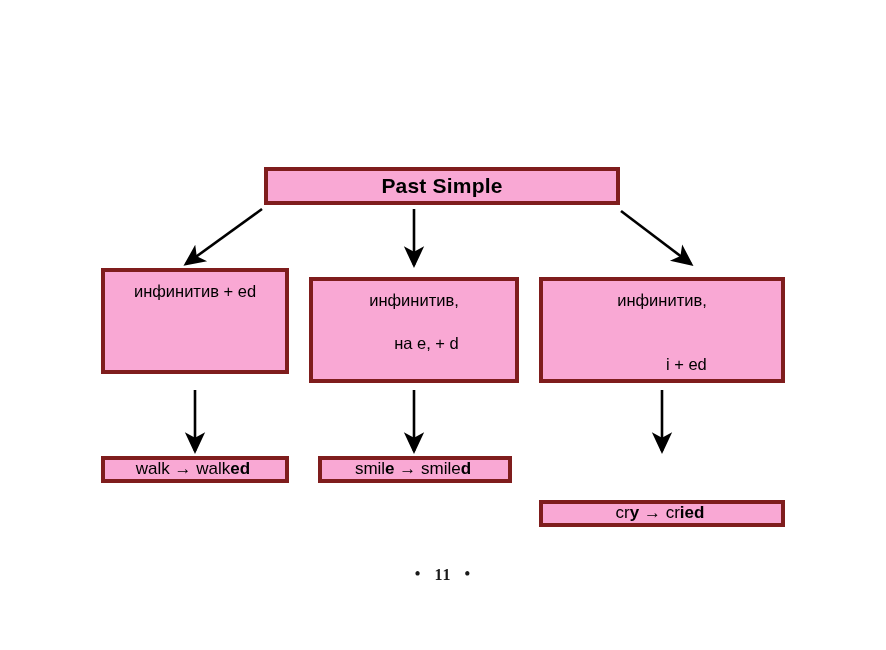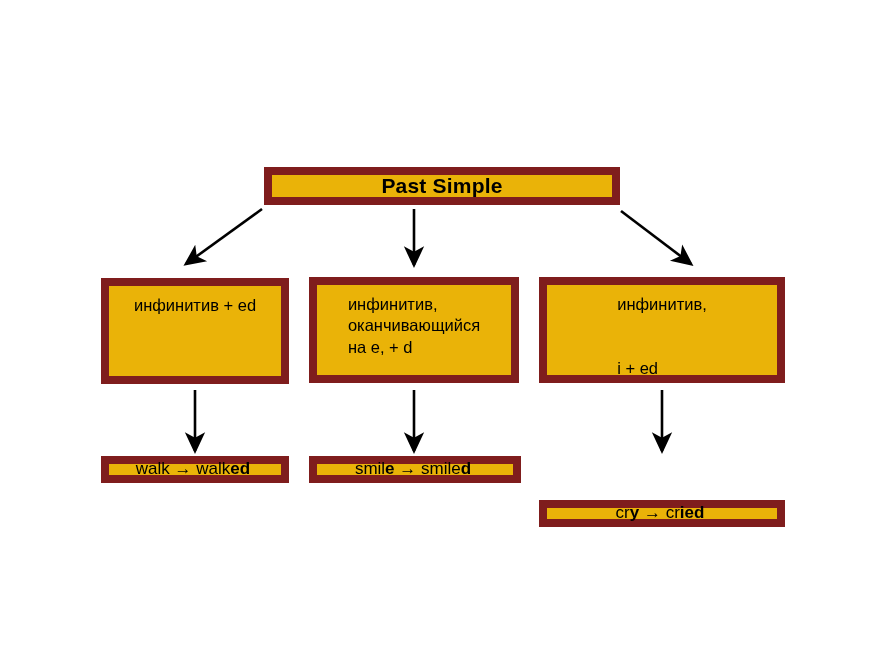--- a/index.html
+++ b/index.html
@@ -18,26 +18,26 @@
   #slide {
     position: absolute;
     left: 0; top: 0;
     width: 886px;
     height: 650px;
     background: #ffffff;
   }
   .node {
     position: absolute;
     box-sizing: border-box;
-    border: 8px solid #7f1d1d;
-    background: #eab308;
+    border: 4px solid #7f1d1d;
+    background: #f9a8d4;
     display: flex;
     align-items: flex-start;
     justify-content: center;
-    text-align: left;
+    text-align: right;
     line-height: 1.3;
   }
   .node-title {
     display: flex;
     align-items: center;
     justify-content: center;
     font-weight: bold;
     font-size: 21px;
     letter-spacing: 0.2px;
   }
@@ -85,46 +85,46 @@
 </style>
 </head>
 <body>
 
 <div id="slide">
 
   <div class="node node-title" style="left:264px; top:167px; width:356px; height:38px;">
     <span>Past Simple</span>
   </div>
 
-  <div class="node node-rule" style="left:101px; top:278px; width:188px; height:106px;">
+  <div class="node node-rule" style="left:101px; top:268px; width:188px; height:106px;">
     <span>инфинитив + ed</span>
   </div>
 
   <div class="node node-rule" style="left:309px; top:277px; width:210px; height:106px;">
     <span>
       <span>инфинитив,</span><br>
-      <span>оканчивающийся</span><br>
+      <br>
       <span>на e, + d</span>
     </span>
   </div>
 
   <div class="node node-rule" style="left:539px; top:277px; width:246px; height:106px;">
     <span>
       <span>инфинитив,</span><br>
       <br>
       <br>
       <span>i + ed</span>
     </span>
   </div>
 
   <div class="node node-example" style="left:101px; top:456px; width:188px; height:27px;">
     <span><span>walk</span><b></b>&nbsp;<span>→</span>&nbsp;<span>walk</span><b>ed</b></span>
   </div>
 
-  <div class="node node-example" style="left:309px; top:456px; width:212px; height:27px;">
+  <div class="node node-example" style="left:318px; top:456px; width:194px; height:27px;">
     <span><span>smil</span><b>e</b>&nbsp;<span>→</span>&nbsp;<span>smile</span><b>d</b></span>
   </div>
 
   <div class="node node-example" style="left:539px; top:456px; width:246px; height:27px;margin-top:44px;">
     <span><span>cr</span><b>y</b>&nbsp;<span>→</span>&nbsp;<span>cr</span><b>ied</b></span>
   </div>
 
   <svg class="arrow-layer" width="886" height="650" viewBox="0 0 886 650">
     <defs>
       <marker id="ah" markerWidth="9" markerHeight="9" refX="7.2" refY="4.5" orient="auto" markerUnits="strokeWidth">
@@ -138,14 +138,17 @@
 
     <line x1="621" y1="211" x2="691" y2="264" stroke="#000000" stroke-width="2.6" marker-end="url(#ah)"></line>
 
     <line x1="195" y1="390" x2="195" y2="451" stroke="#000000" stroke-width="2.6" marker-end="url(#ah)"></line>
 
     <line x1="414" y1="390" x2="414" y2="451" stroke="#000000" stroke-width="2.6" marker-end="url(#ah)"></line>
 
     <line x1="662" y1="390" x2="662" y2="451" stroke="#000000" stroke-width="2.6" marker-end="url(#ah)"></line>
   </svg>
 
+  <div class="pagenum">
+    <span class="dot">•</span><span class="num">11</span><span class="dot">•</span>
+  </div>
 
 </div>
 
 </body></html>

